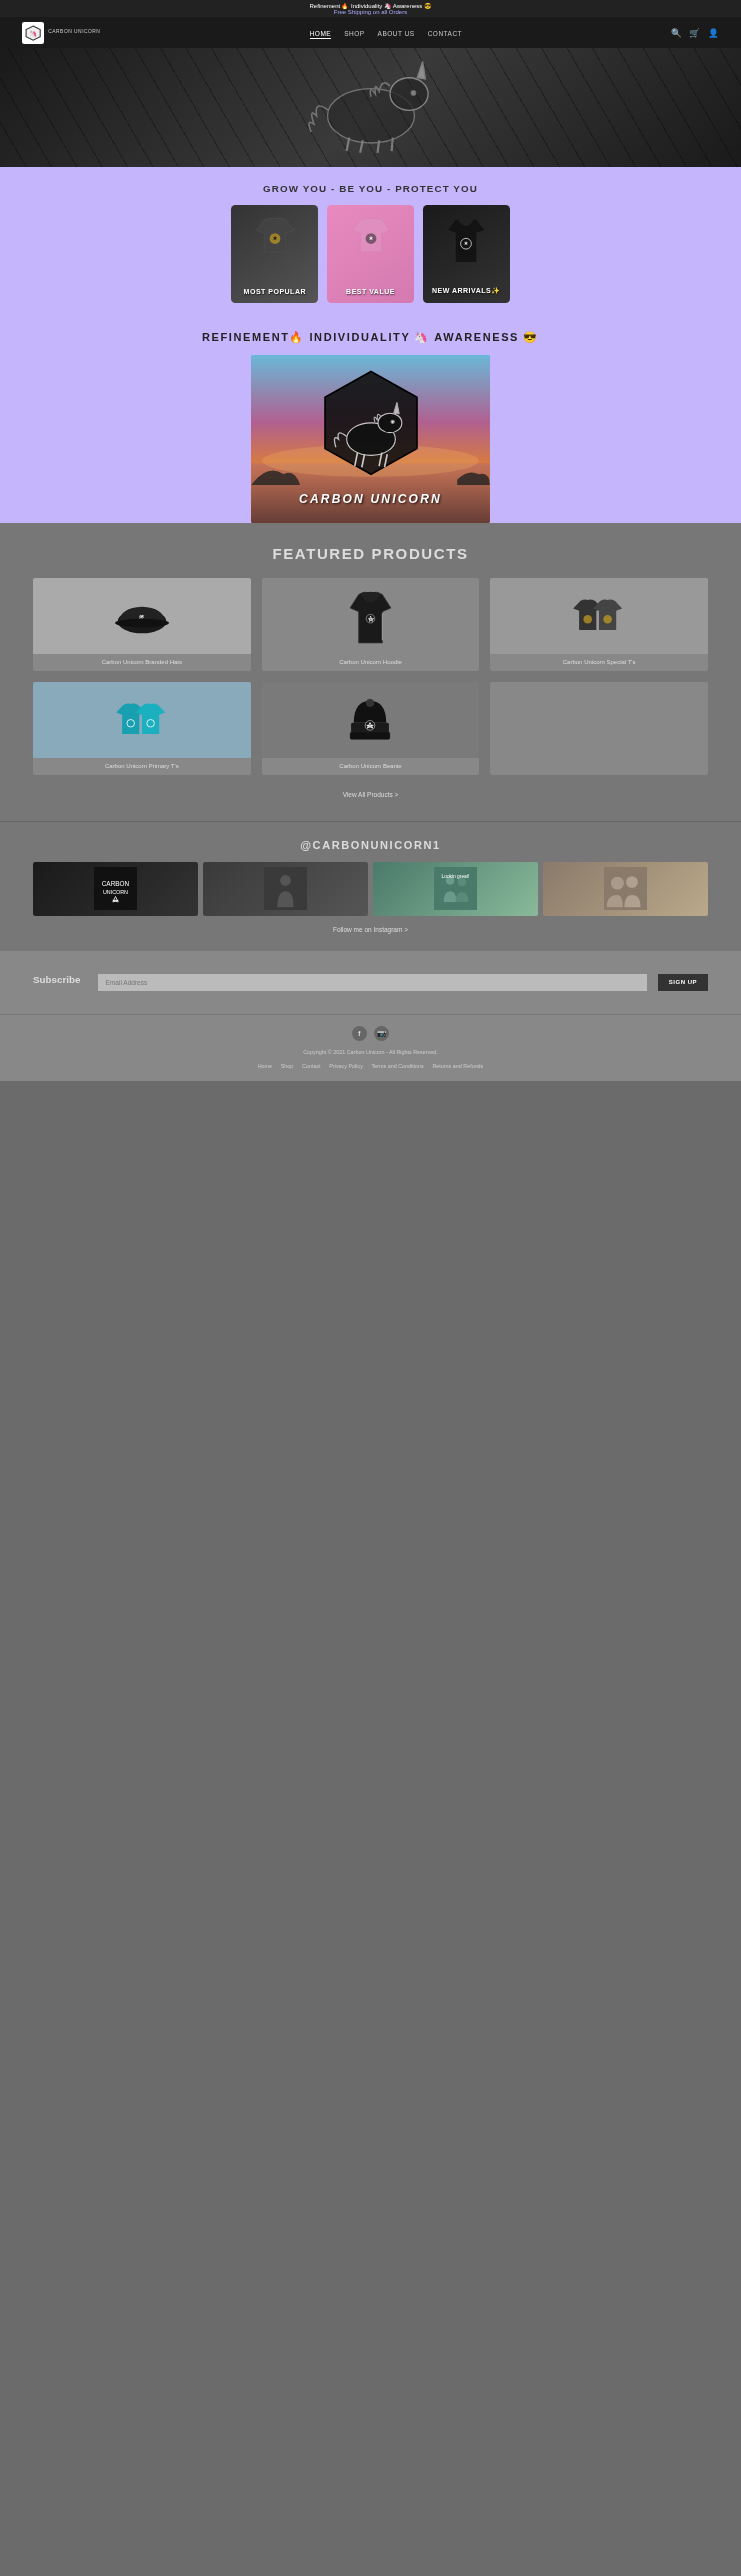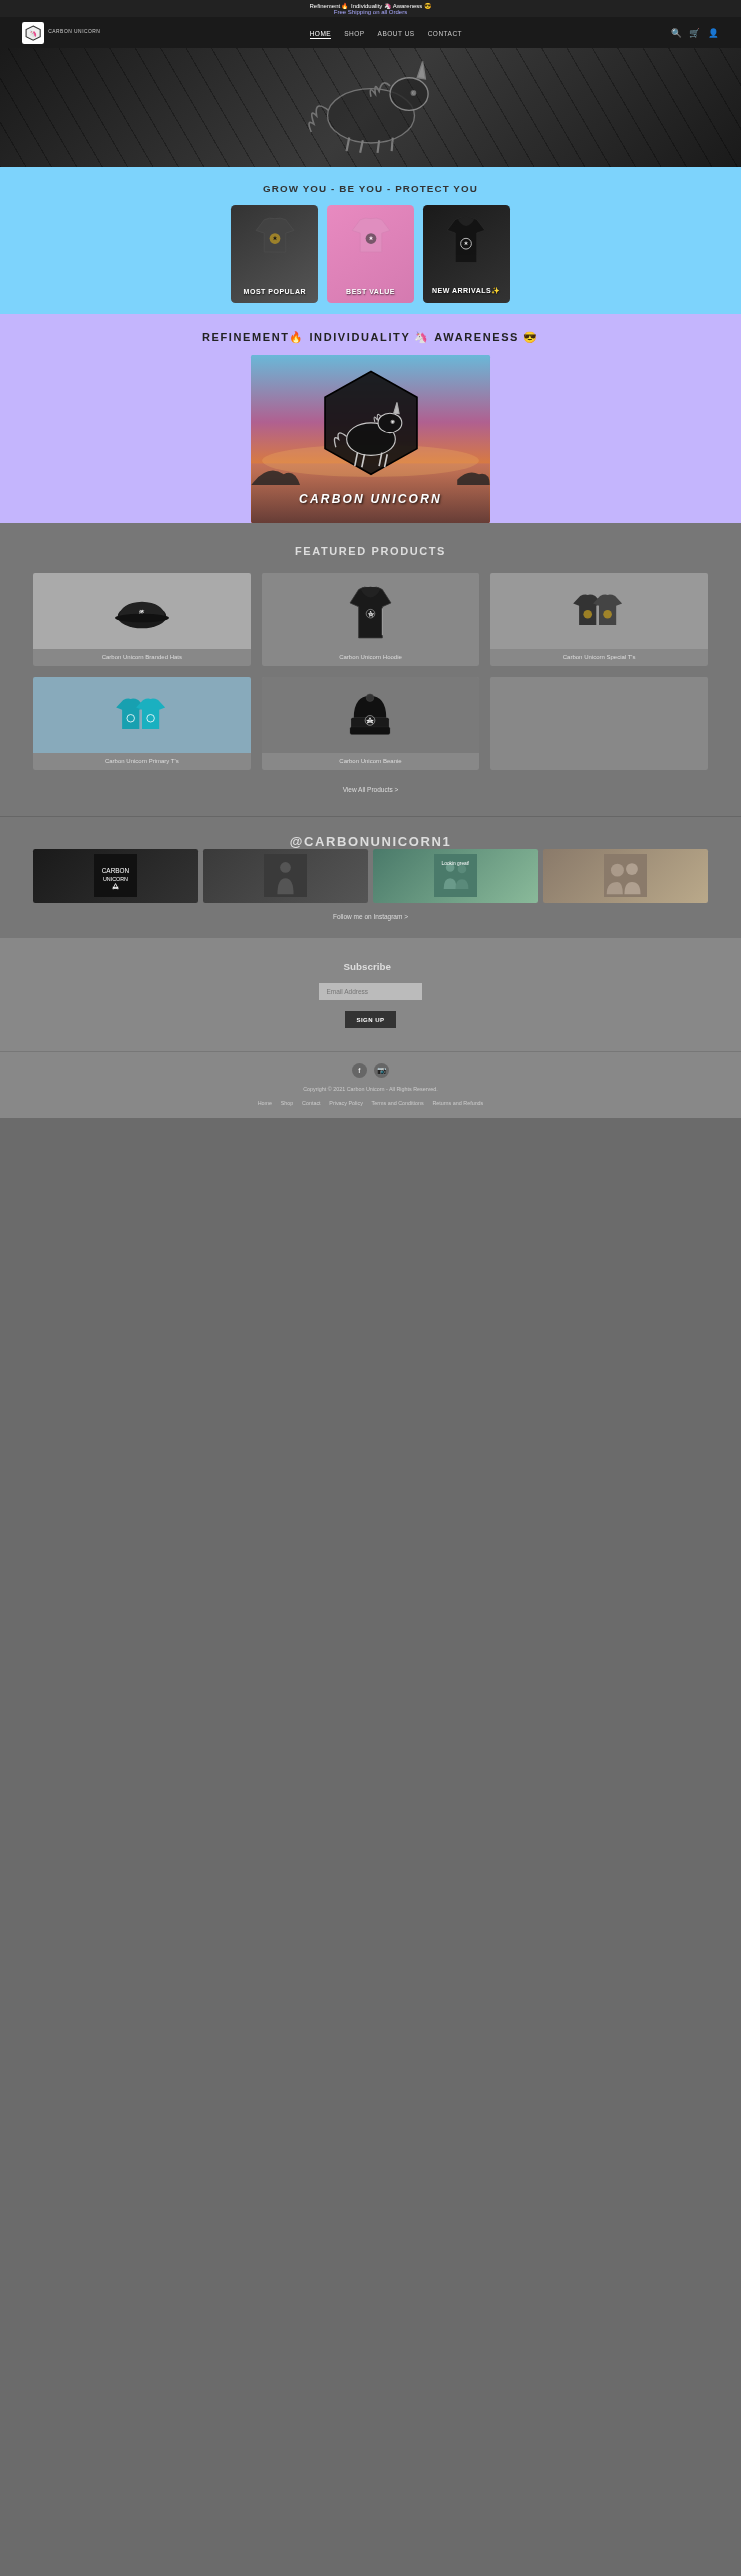--- a/index.html
+++ b/index.html
@@ -96,21 +96,21 @@
     }
     .hero-unicorn {
       position: relative;
       z-index: 1;
       font-size: 65px;
       opacity: 0.7;
     }
 
     
     .tagline-section {
-      background: #7dd3fc;
+      background: #c4b5fd;
       text-align: center;
       padding: 16.3px 11px 11px;
     }
     .tagline-section h2 {
       font-size: 9.8px;
       letter-spacing: 1.1px;
       color: #333;
       font-weight: 700;
       margin-bottom: 11px;
     }
@@ -187,21 +187,21 @@
       font-style: italic;
     }
 
     
     .featured-section {
       background: #777;
       padding: 22px 33px;
       text-align: center;
     }
     .featured-section h2 {
-      font-size: 11px;
+      font-size: 15px;
       letter-spacing: 1.6px;
       color: #ddd;
       margin-bottom: 16.3px;
       font-weight: 700;
     }
     .products-grid {
       display: grid;
       grid-template-columns: repeat(3, 1fr);
       gap: 11px;
       margin-bottom: 11px;
@@ -252,23 +252,24 @@
     }
 
     
     .instagram-section {
       background: #777;
       padding: 16.3px 33px;
       text-align: center;
       border-top: 0.5px solid #666;
     }
     .instagram-section h2 {
-      font-size: 13px;
+      font-size: 11px;
       letter-spacing: 1.6px;
       color: #ddd;
+      margin-bottom: 11px;
     }
     .instagram-grid {
       display: grid;
       grid-template-columns: repeat(4, 1fr);
       gap: 5.4px;
       margin-bottom: 8.7px;
     }
     .insta-thumb {
       height: 54px;
       border-radius: 2.2px;
@@ -289,23 +290,21 @@
       display: inline-flex;
       align-items: center;
       gap: 2.2px;
     }
 
     
     .subscribe-section {
       background: #888;
       padding: 23px 33px;
       display: flex;
-      align-items: center;
       gap: 11px;
-      flex-direction: column;
     }
     .subscribe-label {
       font-size: 9.8px;
       font-weight: 700;
       color: #ddd;
       min-width: 54px;
     }
     .subscribe-input {
       flex: 1;
       padding: 5.4px 7.6px;

